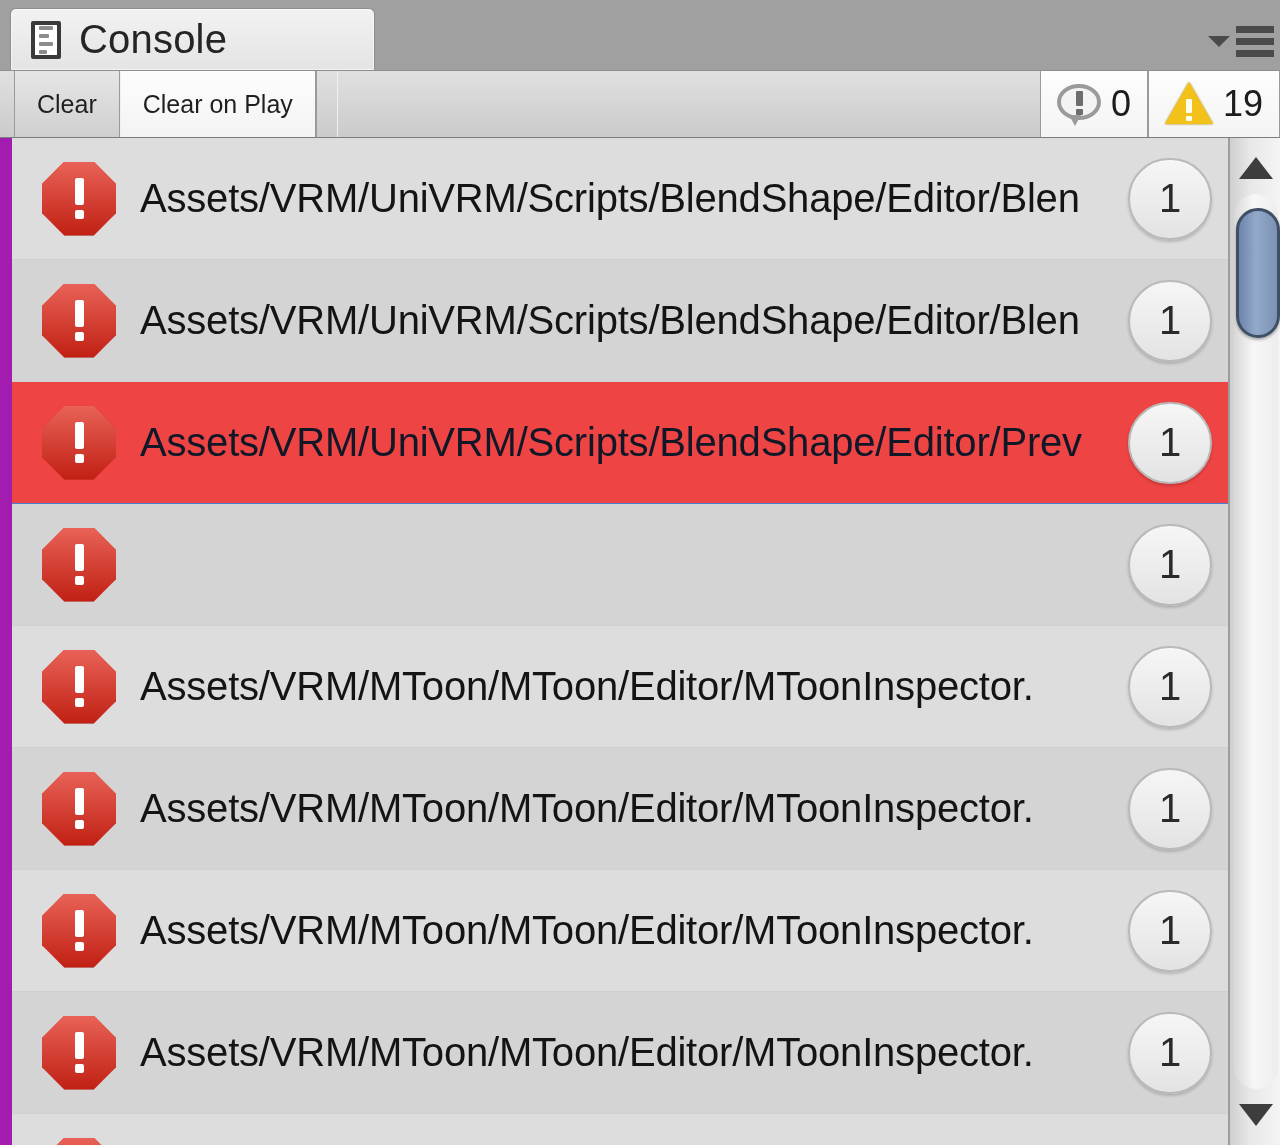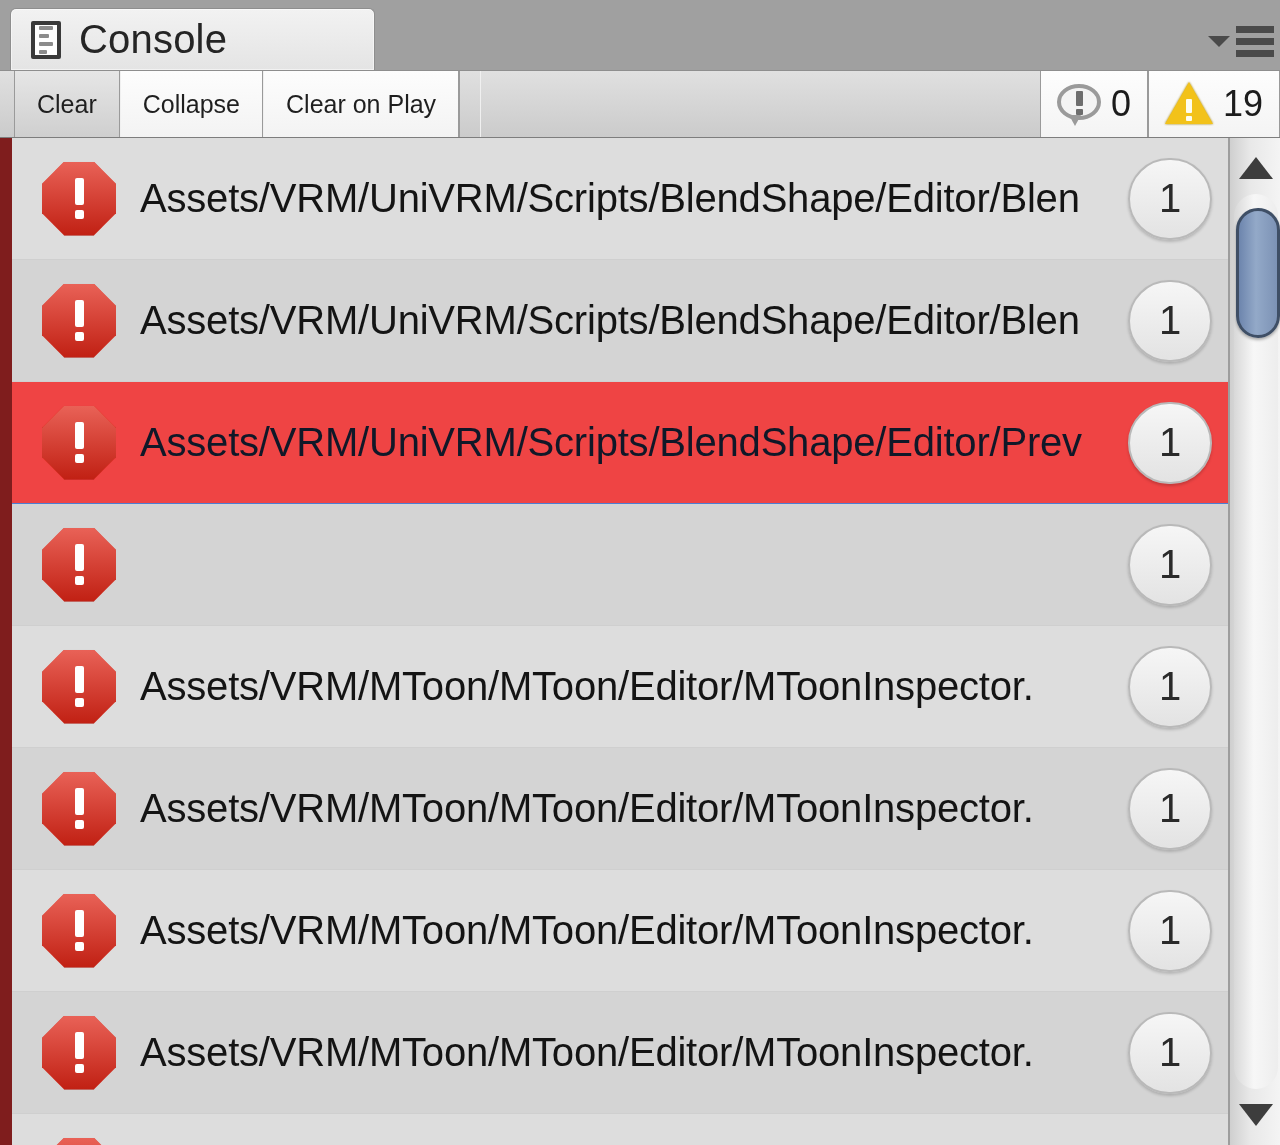--- a/index.html
+++ b/index.html
@@ -148,21 +148,21 @@
   }
   .ico-warn .dot {
     position:absolute; left:21px; top:34px; width:6px; height:5px;
     background:#fdfdf0; border-radius:1px;
   }
 
   
   .list-wrap {
     position:absolute; left:0; top:138px; width:1280px; height:1007px;
     background:#d9d9d9;
-    border-left:12px solid #7f1d1d;
+    border-left:12px solid #a21caf;
     overflow:hidden;
   }
   .list-inner {
     position:absolute; left:0; top:0; right:52px; bottom:0;
     overflow:hidden;
   }
   .log-row {
     position:relative;
     height:122px;
     display:flex; align-items:center;
@@ -275,21 +275,20 @@
       <span class="burger">
         <span></span>
           <span></span>
           <span></span>
       </span>
     </div>
   </div>
 
   <div class="toolbar">
     <div class="tb-btn first">Clear</div>
-    <div class="tb-btn toggled">Collapse</div>
     <div class="tb-btn toggled">Clear on Play</div>
     <div class="tb-gap"></div>
     <div class="tb-spacer"></div>
     <div class="tb-count">
       <span class="ico-errbubble">
         <span class="body"></span>
           <span class="tail"></span>
         <span class="bang"></span>
           <span class="dot"></span>
       </span>

